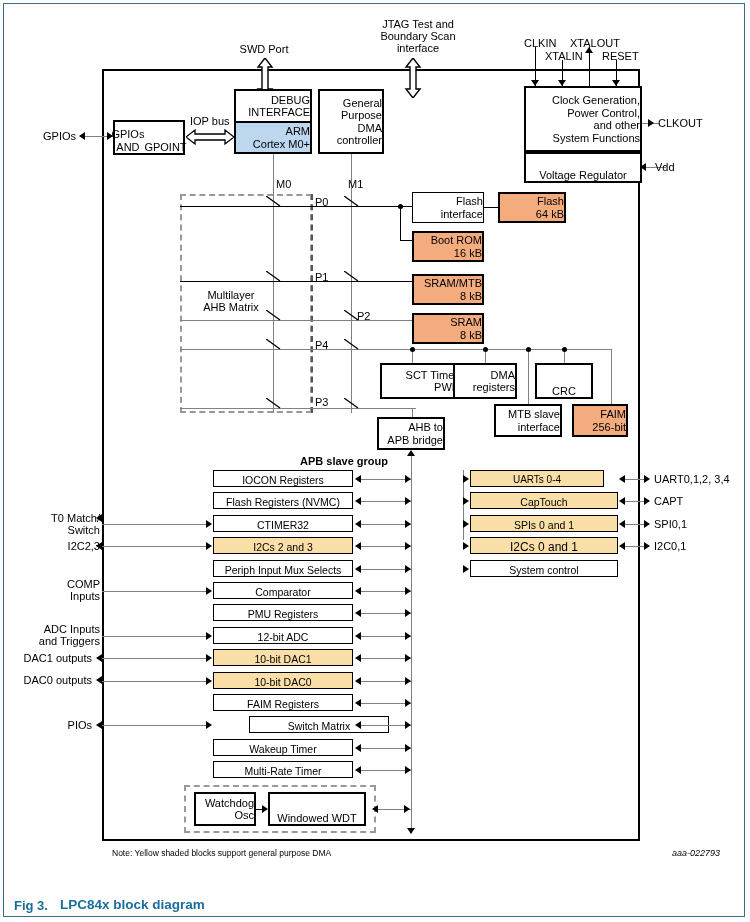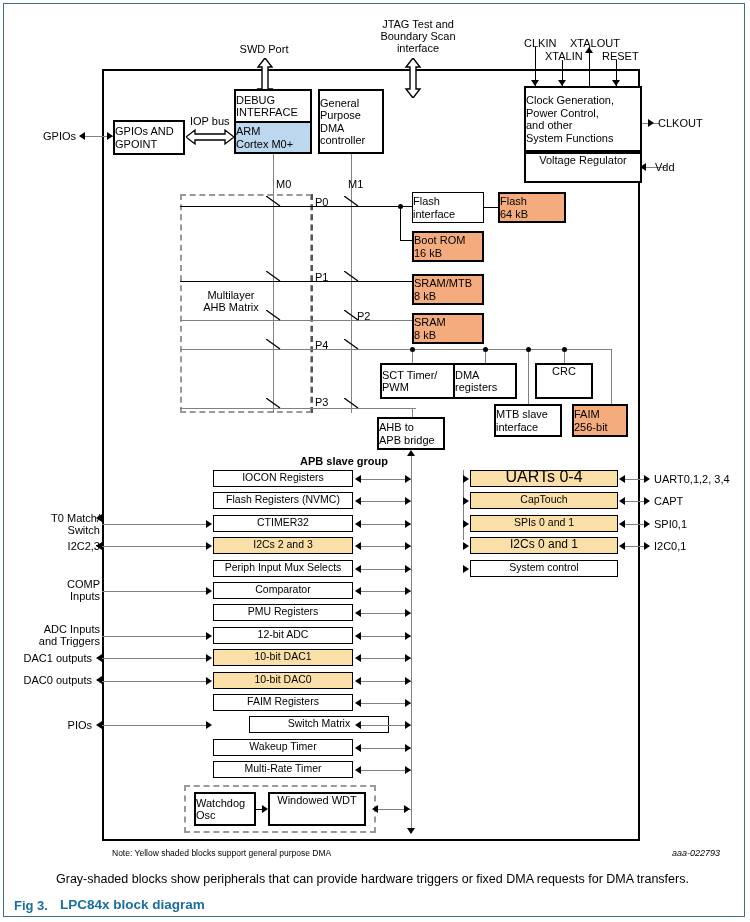--- a/index.html
+++ b/index.html
@@ -1,21 +1,21 @@
 <!DOCTYPE html>
 <html><head>
 <meta charset="utf-8">
 <style>
   html,body{margin:0;padding:0;background:#fff;}
   body{font-family:"Liberation Sans",sans-serif;}
   #page{position:relative;width:750px;height:922px;background:#fff;overflow:hidden;}
   #frame{position:absolute;left:3px;top:3px;width:742px;height:914px;border:1px solid #3b6e86;box-sizing:border-box;}
 
   .blk{position:absolute;box-sizing:border-box;border:2px solid #000;background:#fff;
-       display:flex;align-items:flex-start;justify-content:center;text-align:center;
+       display:flex;align-items:flex-end;justify-content:center;text-align:center;
        font-size:11px;line-height:12.5px;color:#000;}
   .blk.o{background:#f4ac7f;}
   .blk.y{background:#fae0a8;}
   .blk.b{background:#bdd7ee;}
   .blk.thin{border-width:1.5px;}
 
   .lbl{position:absolute;font-size:11px;line-height:12.5px;color:#000;white-space:nowrap;}
   .lbl.c{text-align:center;}
   .lbl.r{text-align:right;}
   .bold{font-weight:bold;}
@@ -80,21 +80,21 @@
   <div class="ln lnv" style="left:589px;top:47px;height:39px;"></div>
   <div class="ar ar-u" style="left:585px;top:47px;"></div>
   <div class="ln lnv" style="left:616px;top:60px;height:26px;"></div>
   <div class="ar ar-d" style="left:612px;top:80px;"></div>
 
   <div class="lbl r" style="left:20px;top:130px;width:56px;">GPIOs</div>
   <div class="ln lnh gry" style="left:85px;top:136px;width:28px;"></div>
   <div class="ar ar-l" style="left:79px;top:132px;"></div>
   <div class="ar ar-r" style="left:107px;top:132px;"></div>
 
-  <div class="blk" style="left:113px;top:120px;width:72px;height:35px;flex-direction:column;">
+  <div class="blk" style="left:113px;top:120px;width:72px;height:35px;flex-direction:row;">
     <span>GPIOs AND</span>
     <span>GPOINT</span>
   </div>
 
   <div class="lbl" style="left:190px;top:115px;">IOP bus</div>
 
   <svg style="position:absolute;left:186px;top:128px;" width="48" height="18">
     <polygon points="0,9 9,2 9,6 39,6 39,2 48,9 39,16 39,12 9,12 9,16" fill="#fff" stroke="#000" stroke-width="1.3"></polygon>
   </svg>
 
@@ -360,21 +360,21 @@
       <div class="ar ar-r" style="left: 405px; top: 744px;"></div>
       <div class="blk thin" style="left: 213px; top: 761px; width: 140px; height: 17px; font-size: 10.5px;">
         <span>Multi-Rate Timer</span>
       </div>
       <div class="ln lnh gry" style="left: 359px; top: 770px; width: 52px;"></div>
       <div class="ar ar-l" style="left: 355px; top: 766px;"></div>
       <div class="ar ar-r" style="left: 405px; top: 766px;"></div>
     </div>
 
   <div id="apb-right">
-      <div class="blk thin y" style="left: 470px; top: 470px; width: 148px; height: 17px; font-size: 16px;">
+      <div class="blk thin y" style="left: 470px; top: 470px; width: 134px; height: 17px; font-size: 10px;">
         <span>UARTs 0-4</span>
       </div>
       <div class="ln lnh gry" style="left: 463px; top: 479px; width: 0px;"></div>
       <div class="ar ar-r" style="left: 463px; top: 475px;"></div>
       <div class="ln lnh gry" style="left: 623px; top: 479px; width: 25px;"></div>
       <div class="ar ar-l" style="left: 619px; top: 475px;"></div>
       <div class="ar ar-r" style="left: 644px; top: 475px;"></div>
       <div class="lbl" style="left: 654px; top: 473px;">UART0,1,2, 3,4</div>
       <div class="blk thin y" style="left: 470px; top: 492px; width: 148px; height: 17px; font-size: 10.5px;">
         <span>CapTouch</span>
@@ -436,16 +436,15 @@
   <div class="ar ar-r" style="left:262px;top:805px;"></div>
   <div class="blk" style="left:268px;top:792px;width:98px;height:34px;">
     <span>Windowed WDT</span>
   </div>
   <div class="ln lnh gry" style="left:376px;top:809px;width:35px;"></div>
   <div class="ar ar-l" style="left:372px;top:805px;"></div>
   <div class="ar ar-r" style="left:404px;top:805px;"></div>
 
   <div class="note" style="left:112px;top:848px;">Note:  Yellow shaded blocks support general purpose DMA</div>
   <div class="code" style="left:672px;top:848px;">aaa-022793</div>
-  <div class="caption" style="left:56px;top:872px;">Gray-shaded blocks show peripherals that can provide hardware triggers or fixed DMA requests for DMA transfers.</div>
   <div class="figline" style="left:14px;top:898px;">Fig 3.</div>
   <div class="figline2" style="left:60px;top:897px;">LPC84x block diagram</div>
 </div>
 
 </body></html>

